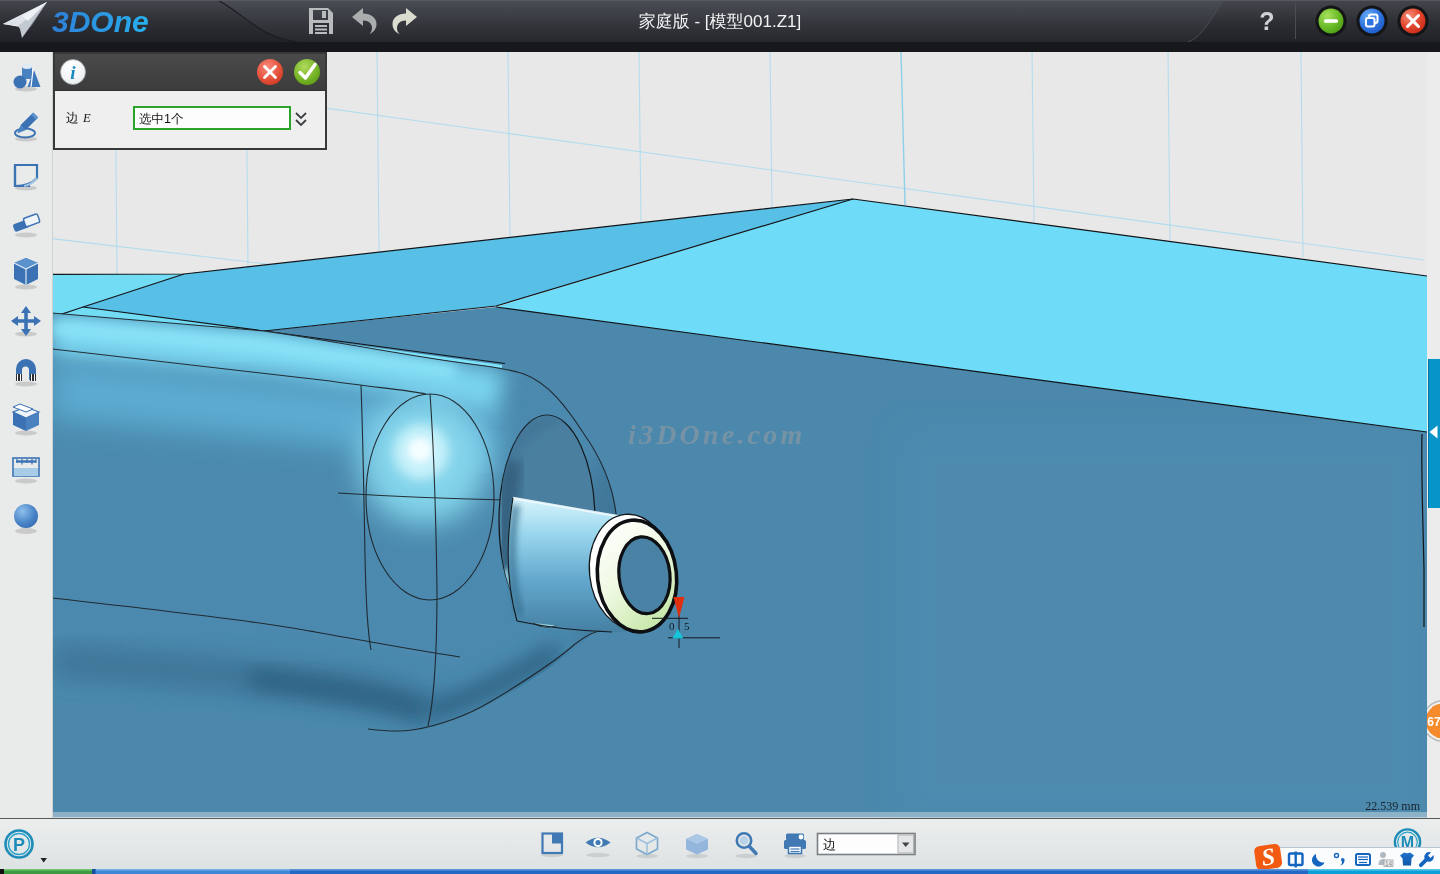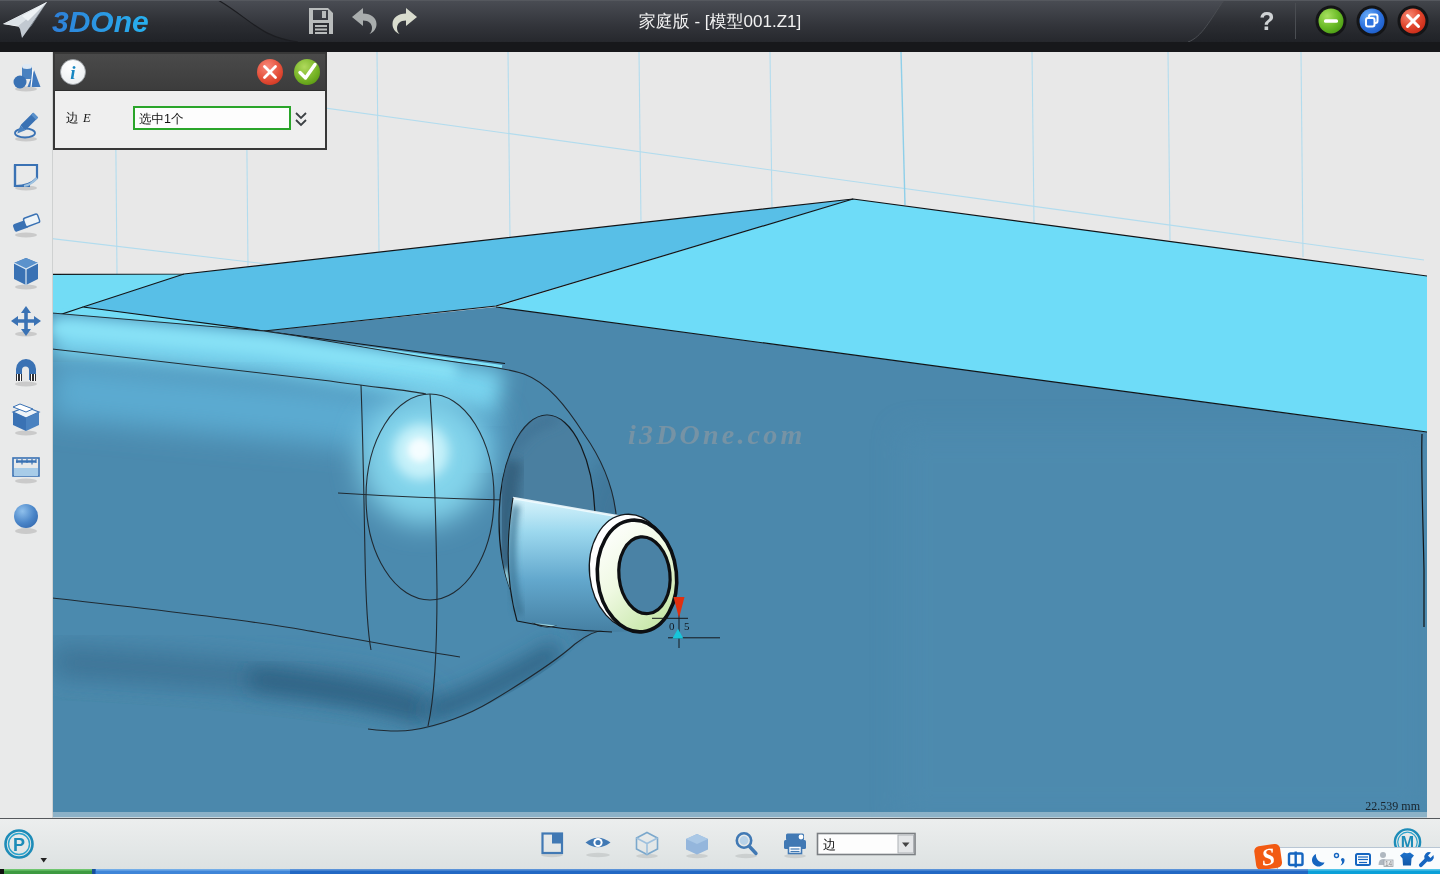--- a/index.html
+++ b/index.html
@@ -158,20 +158,32 @@
       <text x="669" y="630" font-family="Liberation Serif, serif" font-size="11" fill="#10181f">0</text>
       <text x="684" y="630" font-family="Liberation Serif, serif" font-size="11" fill="#10181f">5</text>
     </g>
 
     <text x="628" y="444" font-family="Liberation Serif, serif" font-size="28" font-weight="bold" font-style="italic" fill="#7e95a4" opacity="0.85" letter-spacing="3.2">i3DOne.com</text>
 
     <rect x="52" y="812" width="1375" height="6" fill="#b8cdd9" opacity="0.6"></rect>
     <text x="1420" y="810" font-family="Liberation Serif, serif" font-size="12" fill="#18232b" text-anchor="end">22.539 mm</text>
   </svg>
   </div>
+  <div id="rightcol">
+  <svg width="13" height="766" viewBox="1427 52 13 766">
+    <rect x="1427" y="52" width="13" height="766" fill="#ececec"></rect>
+    <rect x="1428" y="359" width="12" height="149" fill="#0795c9"></rect>
+    <line x1="1428.5" y1="359" x2="1428.5" y2="508" stroke="#0678a4" stroke-width="1"></line>
+    <path d="M1437.5,425.5 L1437.5,438.5 L1429.5,432 Z" fill="#ffffff"></path>
+    <circle cx="1443" cy="721" r="21" fill="#b8b8b8"></circle>
+    <circle cx="1443" cy="721" r="19.5" fill="#f2f2f2"></circle>
+    <circle cx="1443" cy="721" r="17.5" fill="#f68b2c"></circle>
+    <text x="1434" y="726" font-family="Liberation Sans, sans-serif" font-size="12" font-weight="bold" fill="#ffffff" text-anchor="middle">67</text>
+  </svg>
+  </div>
   <div id="titlebar">
   <svg width="1440" height="52" viewBox="0 0 1440 52">
     <defs>
       <linearGradient id="tbg" x1="0" y1="0" x2="0" y2="1">
         <stop offset="0" stop-color="#43464c"></stop>
             <stop offset="0.55" stop-color="#2c2e33"></stop>
             <stop offset="1" stop-color="#202227"></stop>
       </linearGradient>
       <linearGradient id="tbc" x1="0" y1="0" x2="0" y2="1">
         <stop offset="0" stop-color="#4a4d54"></stop>

